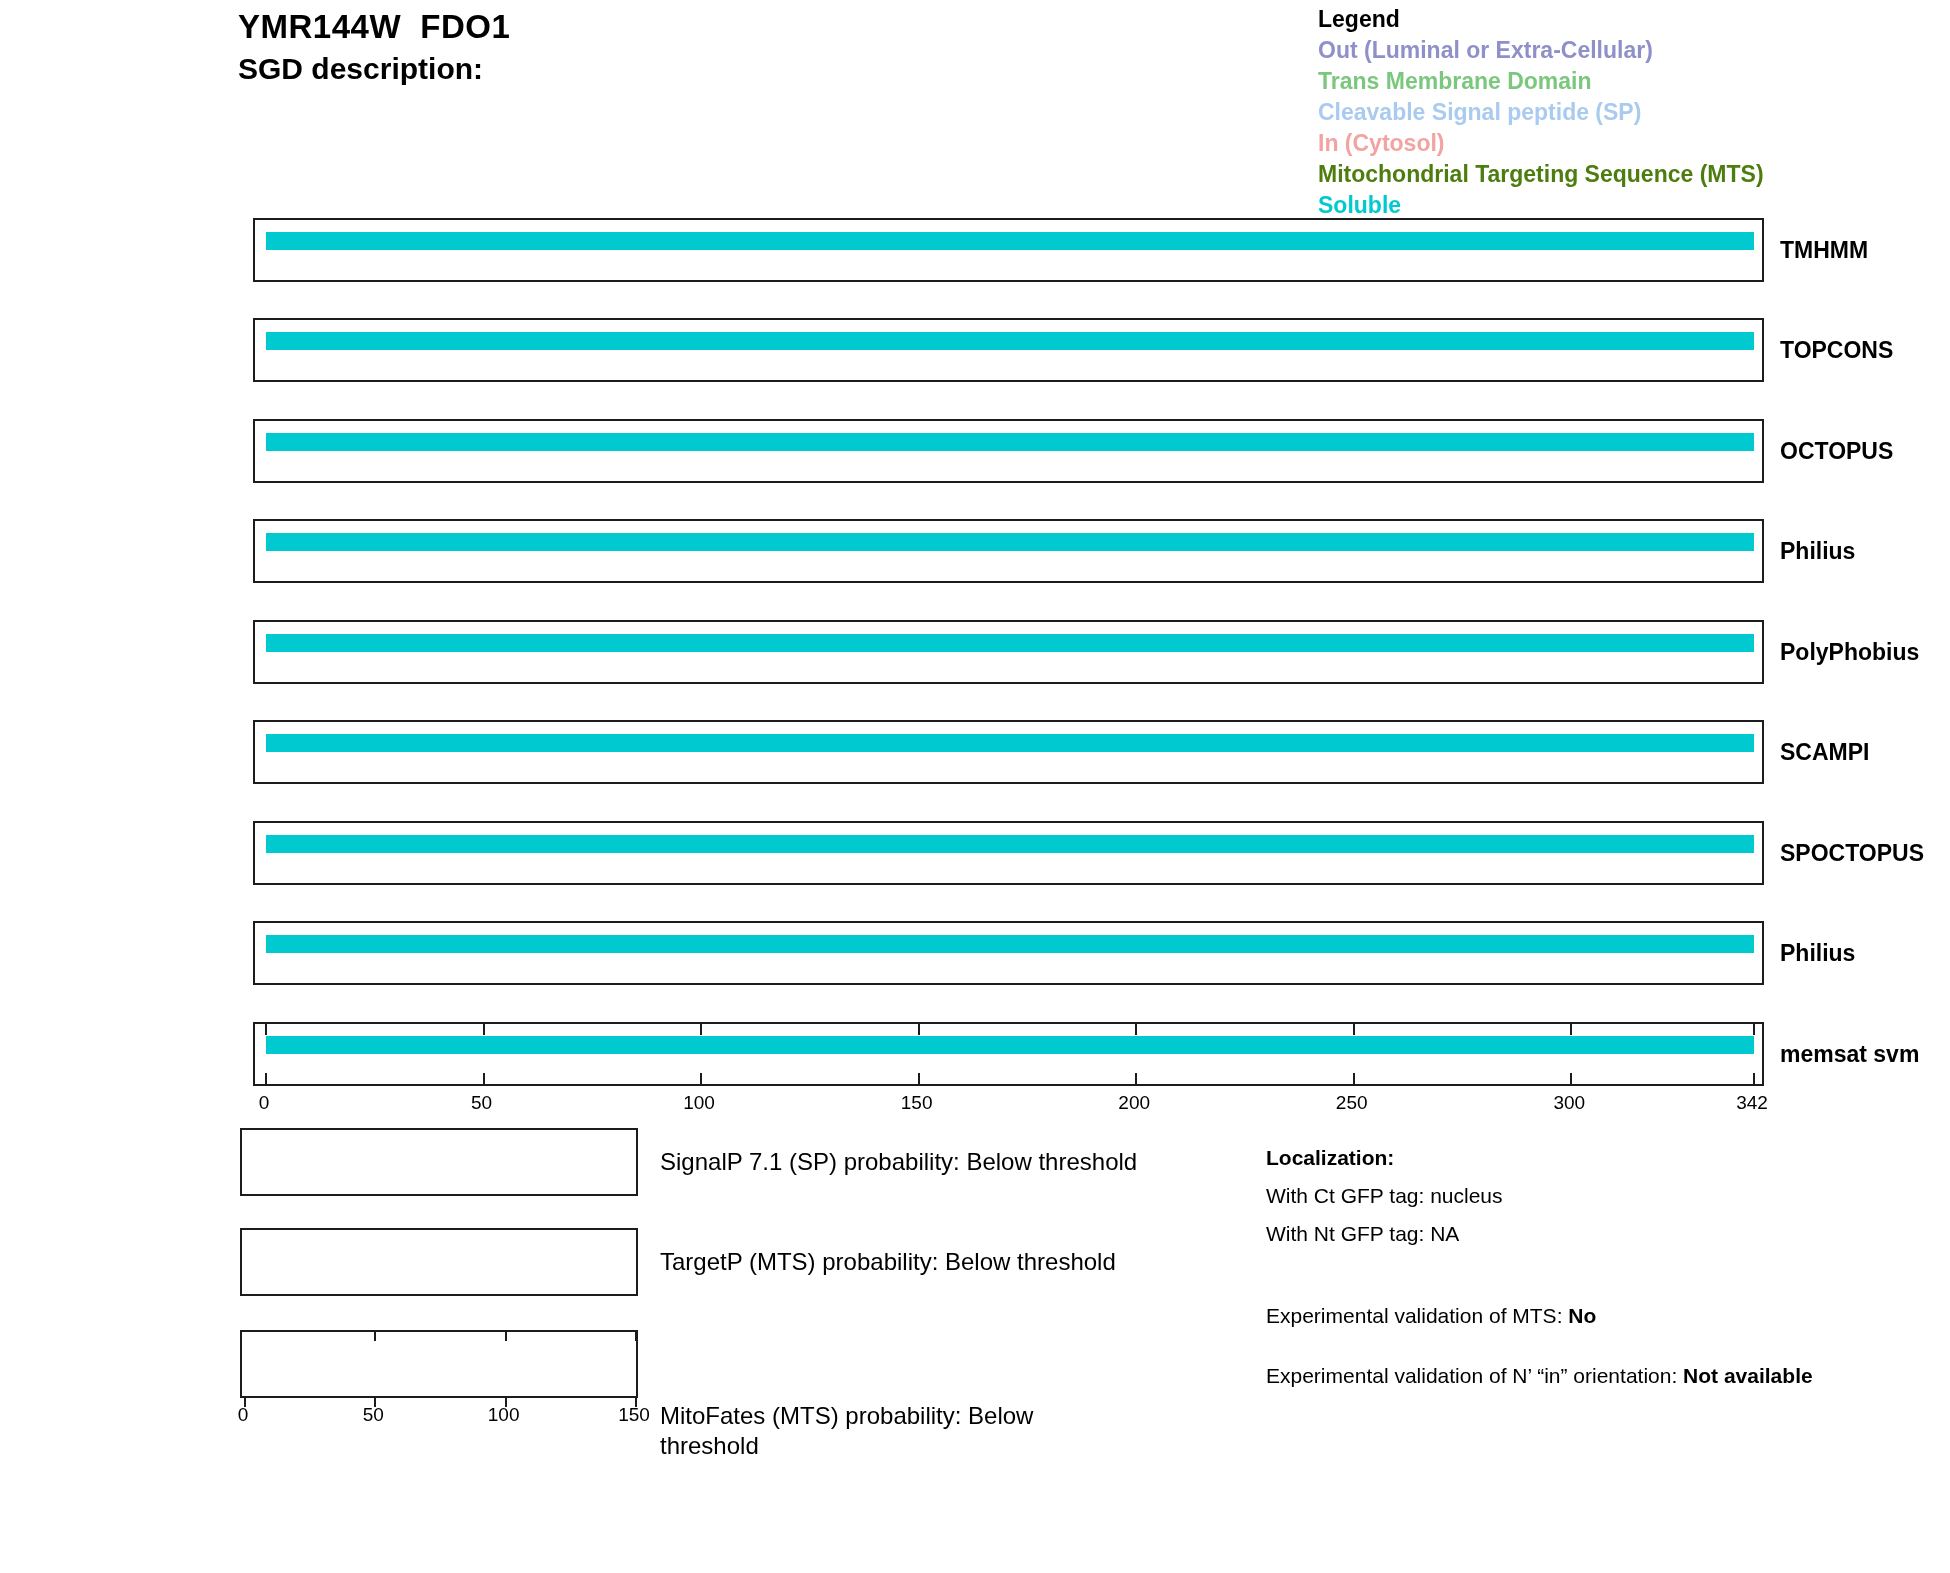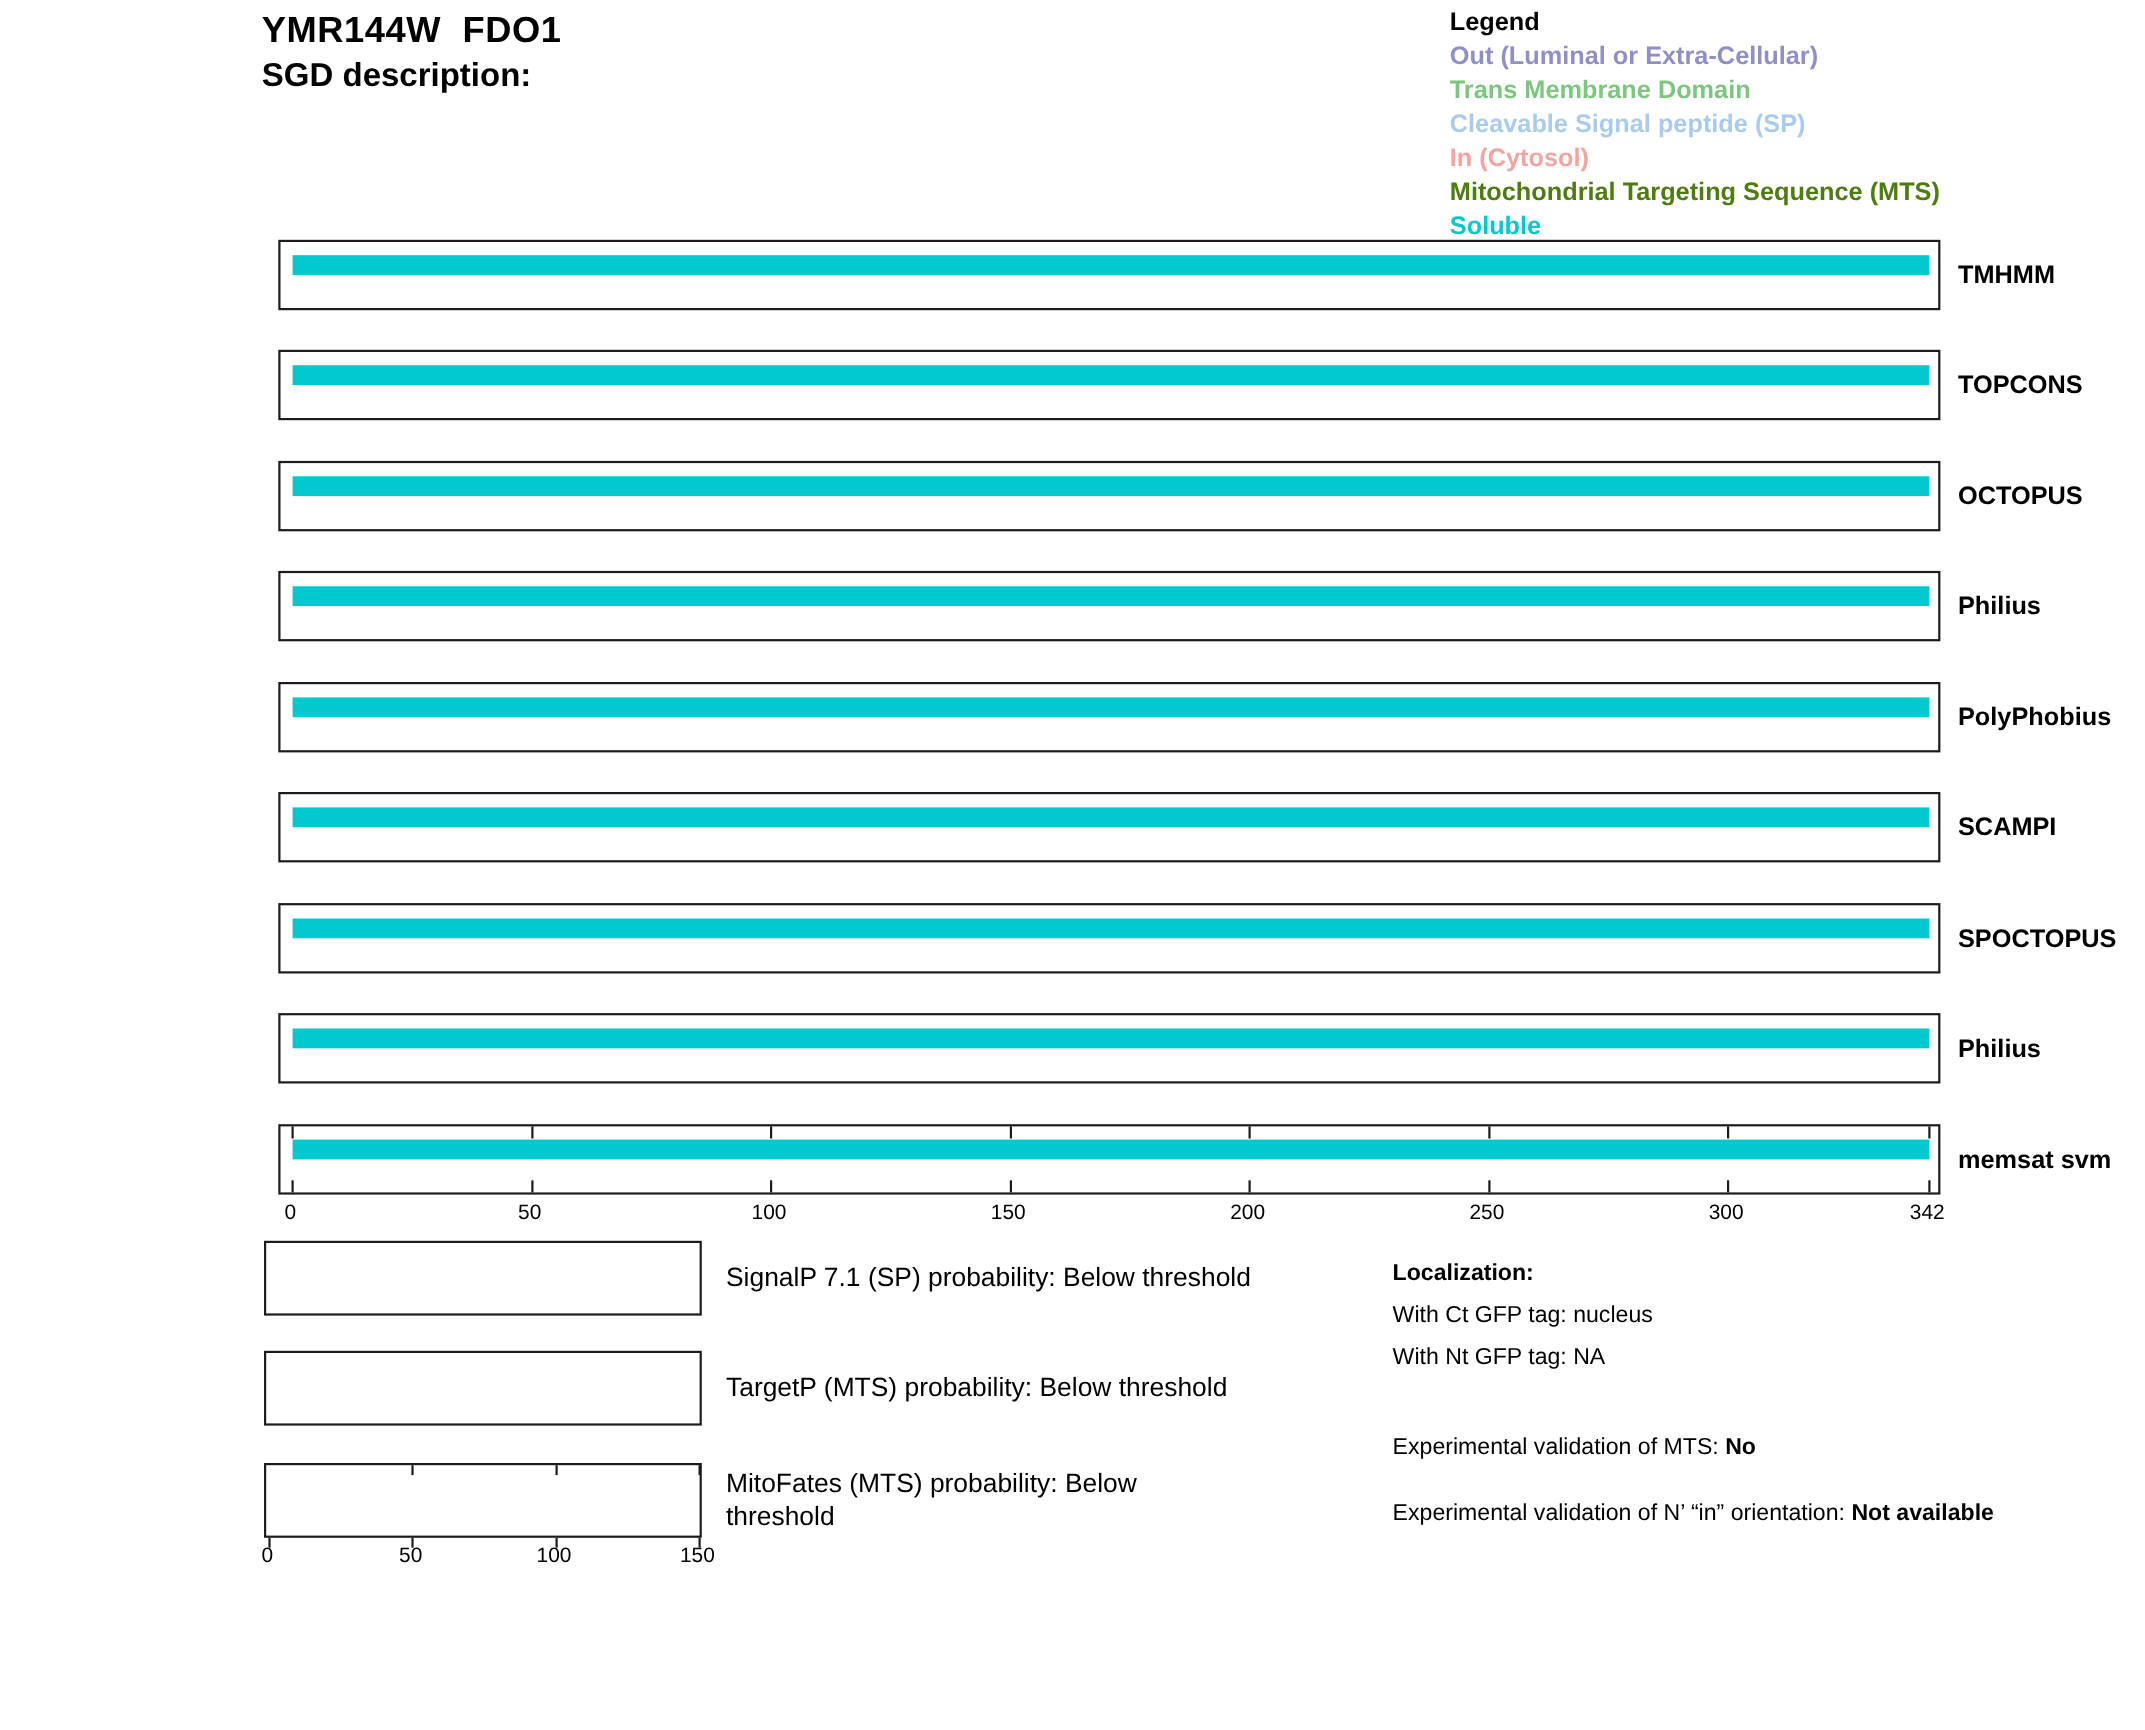--- a/index.html
+++ b/index.html
@@ -134,21 +134,21 @@
       <div class="tick-mark outside" style="left: 132.333px; top: 0px;"></div>
       <div class="tick-mark outside" style="left: 132.333px; bottom: -11px;"></div>
       <div class="tick-mark outside" style="left: 262.667px; top: 0px;"></div>
       <div class="tick-mark outside" style="left: 262.667px; bottom: -11px;"></div>
       <div class="tick-mark outside" style="left: 393px; top: 0px;"></div>
       <div class="tick-mark outside" style="left: 393px; bottom: -11px;"></div>
     </div>
 
   <div class="prob-label" style="top:1162px">SignalP 7.1 (SP) probability: Below threshold</div>
   <div class="prob-label" style="top:1262px">TargetP (MTS) probability: Below threshold</div>
-  <div class="prob-label wrap" style="top:1364px">MitoFates (MTS) probability: Below threshold</div>
+  <div class="prob-label wrap" style="top:1431px">MitoFates (MTS) probability: Below threshold</div>
 
   <div class="axis-row" id="axis-prob" style="left:240px;top:1404px;width:398px;">
       <span style="left: 3px;">0</span>
       <span style="left: 133.333px;">50</span>
       <span style="left: 263.667px;">100</span>
       <span style="left: 394px;">150</span>
     </div>
 
   <div class="loc-line bold" style="top:1142px">Localization:</div>
   <div class="loc-line" style="top:1180px">With Ct GFP tag: nucleus</div>

